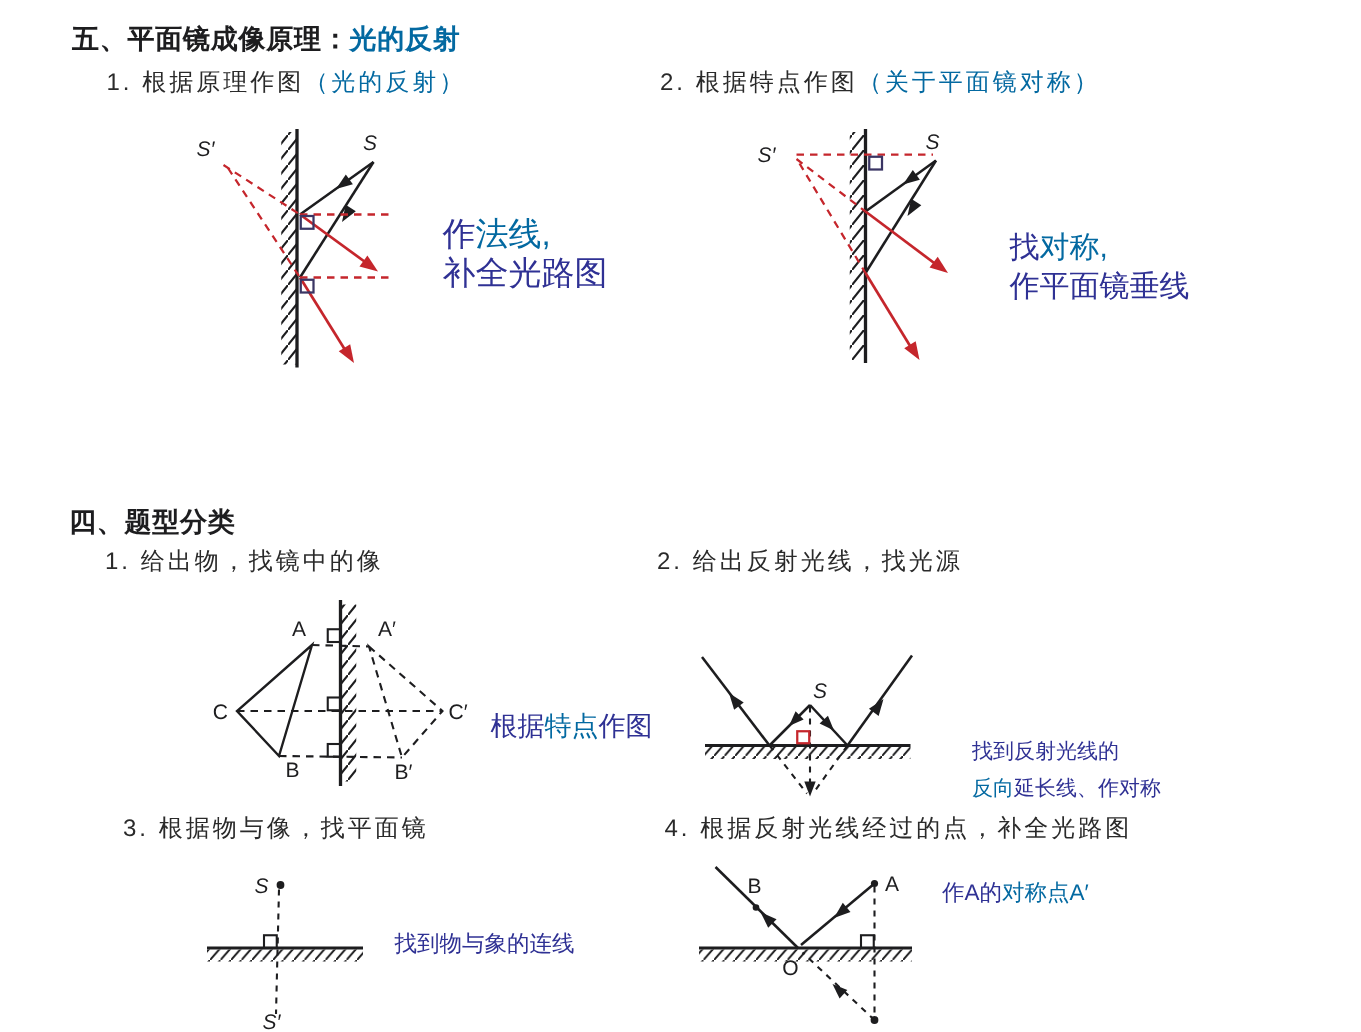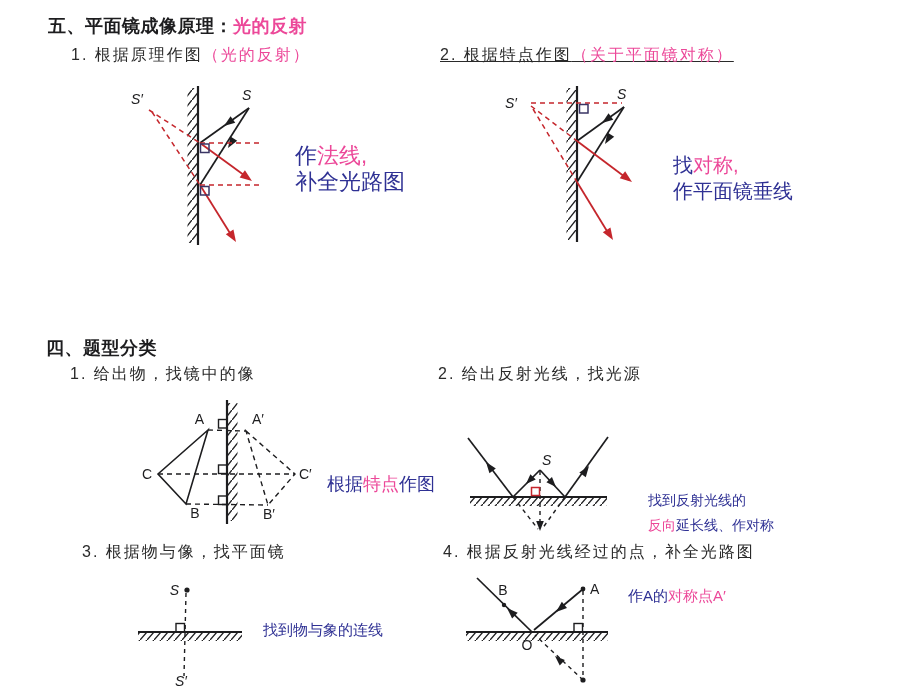--- a/index.html
+++ b/index.html
@@ -1,40 +1,40 @@
 <!DOCTYPE html>
 <html><head>
 <meta charset="utf-8">
 <style>
   html,body{margin:0;padding:0;background:#ffffff;}
   .page{position:relative;width:907px;height:688px;background:#ffffff;overflow:hidden;
         font-family:"Liberation Sans","DejaVu Sans",sans-serif;color:#222;}
   .abs{position:absolute;}
   .h1{font-size:18px;font-weight:700;color:#1d1d1f;letter-spacing:0.5px;white-space:nowrap;}
   .item{font-size:16px;color:#2a2a2a;letter-spacing:2px;white-space:nowrap;}
-  .red{color:#ec4899;}
+  .red{color:#0369a1;}
   .blue{color:#2f3194;}
   .note{color:#2f3194;white-space:nowrap;}
   svg text{font-family:"Liberation Sans","DejaVu Sans",sans-serif;fill:#1d1d1f;}
   svg .pt{font-size:14px;}
   svg .sl{font-size:14px;font-style:italic;}
 </style>
 </head>
 <body>
 
 <div class="page">
 
   <div class="abs h1" style="left:48px;top:14px;">
     <span>五、平面镜成像原理：</span><span class="red">光的反射</span>
   </div>
 
   <div class="abs item" style="left:71px;top:45px;">
     <span>1. 根据原理作图</span><span class="red">（光的反射）</span>
   </div>
-  <div class="abs item" style="left:440px;top:45px;text-decoration:underline;">
+  <div class="abs item" style="left:440px;top:45px;">
     <span>2. 根据特点作图</span><span class="red">（关于平面镜对称）</span>
   </div>
 
   <svg class="abs" style="left:125px;top:83px;" width="150" height="172" viewBox="125 83 150 172">
     <defs>
       <pattern id="hv1" width="8" height="10" patternUnits="userSpaceOnUse">
         <line x1="8" y1="0" x2="0" y2="10" stroke="#1d1d1f" stroke-width="1.4"></line>
       </pattern>
     </defs>
     <rect x="187.5" y="88" width="10" height="155" fill="url(#hv1)"></rect>

